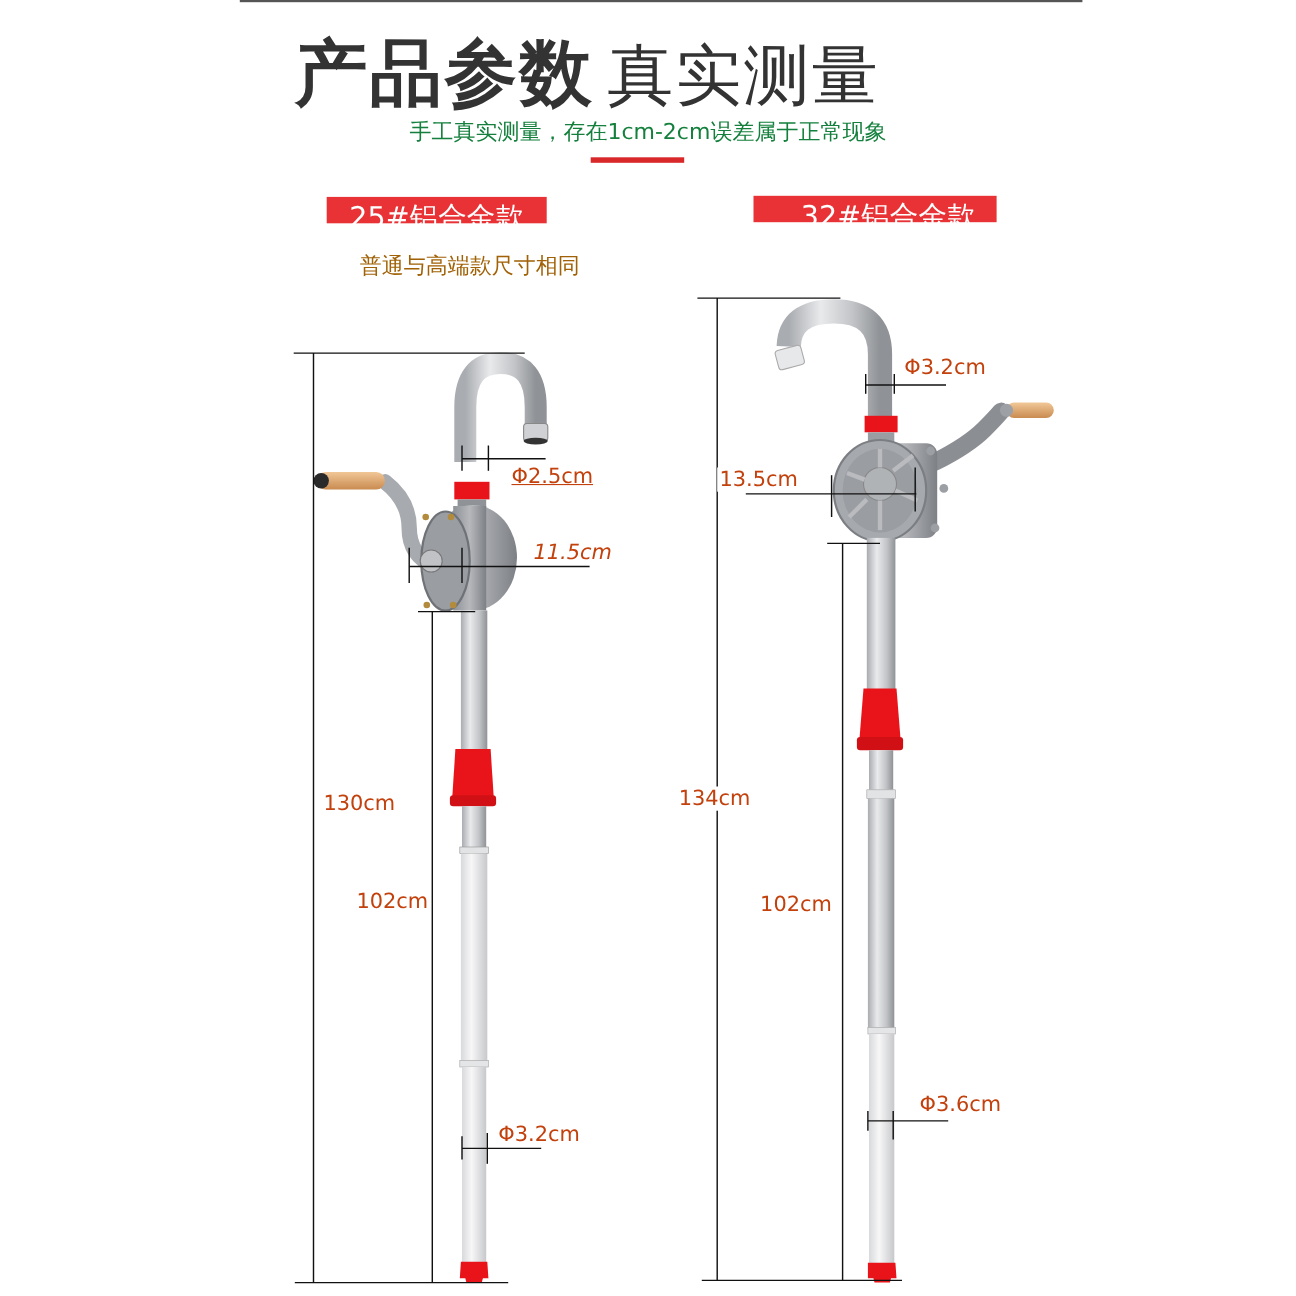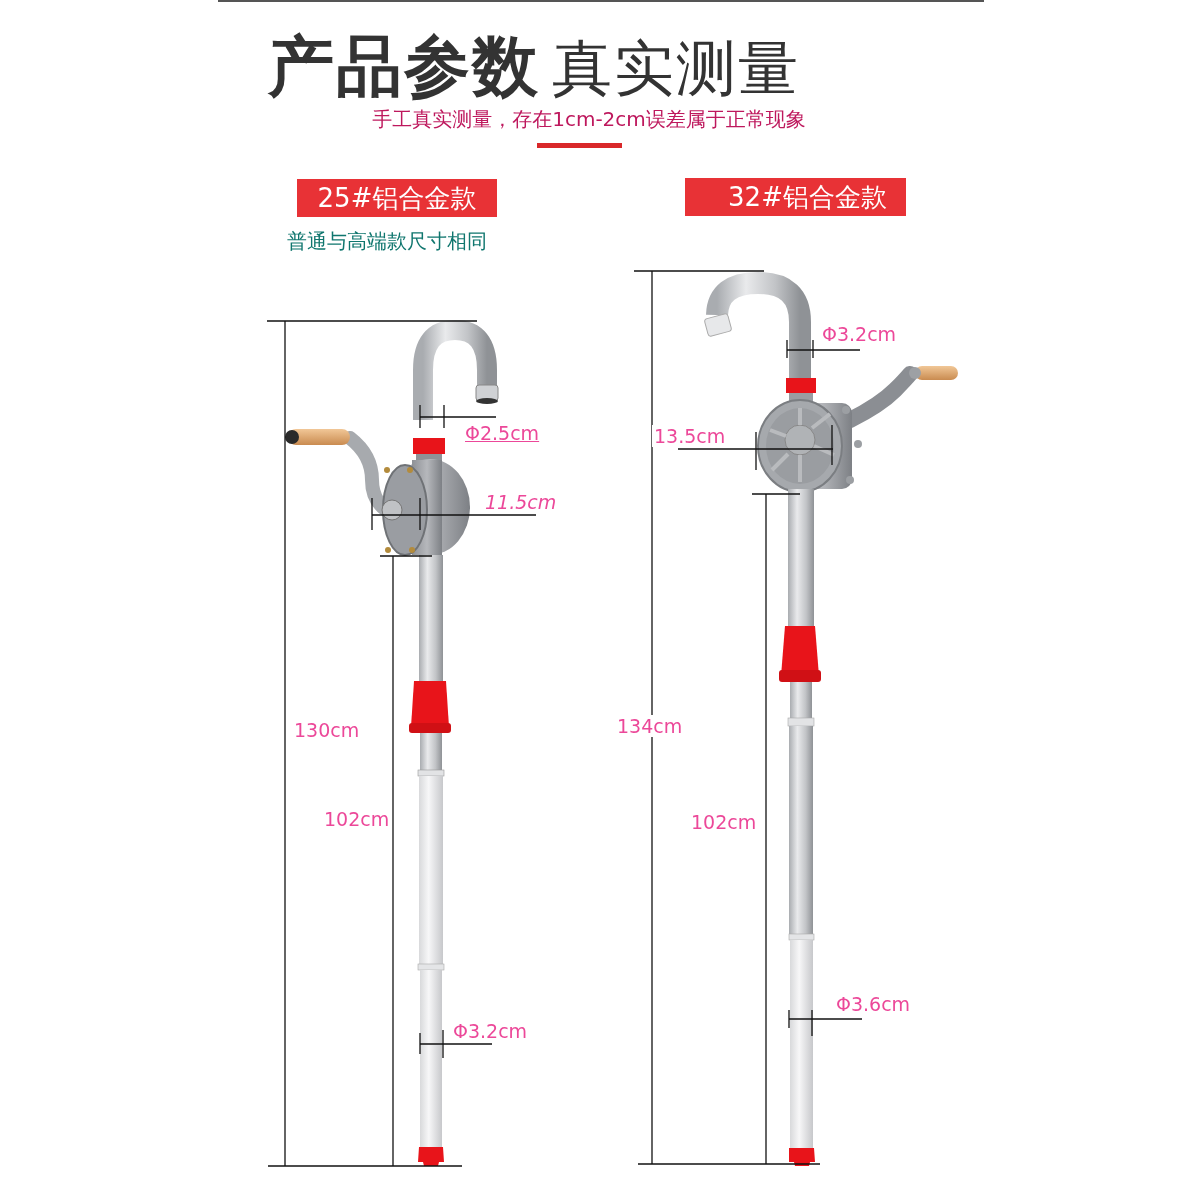--- a/index.html
+++ b/index.html
@@ -2,25 +2,25 @@
 <html><head>
 <meta charset="utf-8">
 <style>
   html,body{margin:0;padding:0;background:#fff;}
   body{width:1178px;height:1178px;position:relative;overflow:hidden;font-family:"DejaVu Sans","Liberation Sans",sans-serif;color:#333;}
   .abs{position:absolute;}
   .topline{left:218px;top:0;width:766px;height:2px;background:#555;}
   .title{left:0;width:1034px;top:22px;text-align:center;white-space:nowrap;margin-left:17px;}
   .title .t1{font-size:66px;font-weight:bold;color:#333;letter-spacing:2px;}
   .title .t2{font-size:60px;color:#333;letter-spacing:2px;margin-left:12px;}
-  .subtitle{left:0;width:1178px;top:106px;text-align:center;font-size:20px;color:#be185d;}
+  .subtitle{left:0;width:1178px;top:106px;text-align:center;font-size:20px;color:#15803d;}
   .redbar{left:537px;top:143px;width:85px;height:5px;background:#d9282a;}
-  .badge{background:#e83236;color:#fff;font-size:26px;text-align:center;line-height:38px;height:38px;}
-  .note{font-size:20px;color:#0f766e;}
-  .dim{font-size:19px;color:#ec4899;background:#fff;line-height:22px;padding:0 2px;}
+  .badge{background:#e83236;color:#fff;font-size:26px;text-align:center;line-height:38px;height:24px;}
+  .note{font-size:20px;color:#a16207;margin-left:40px;}
+  .dim{font-size:19px;color:#c2410c;background:#fff;line-height:22px;padding:0 2px;}
   svg{position:absolute;left:0;top:0;}
 </style>
 </head>
 <body>
 
 <div class="abs topline"></div>
 
 <div class="abs title">
   <span class="t1">产品参数</span><span class="t2">真实测量</span>
 </div>

